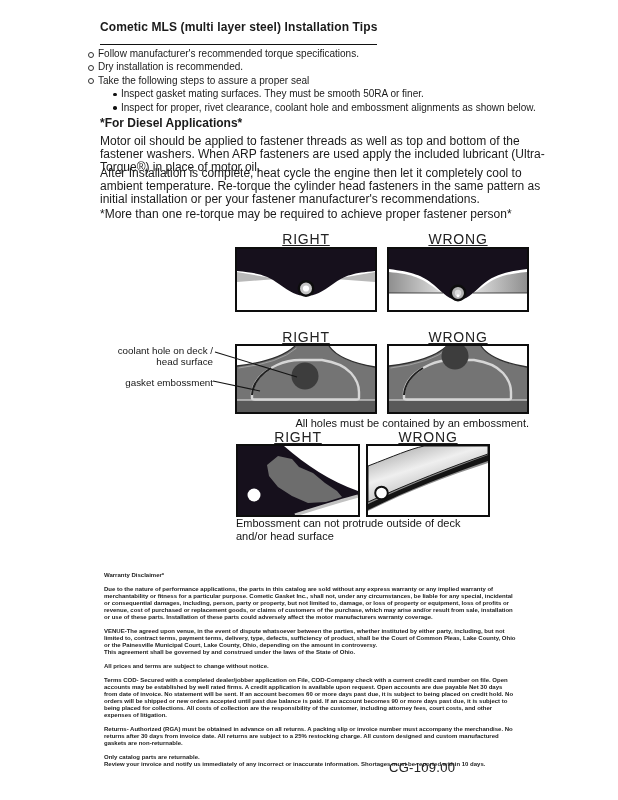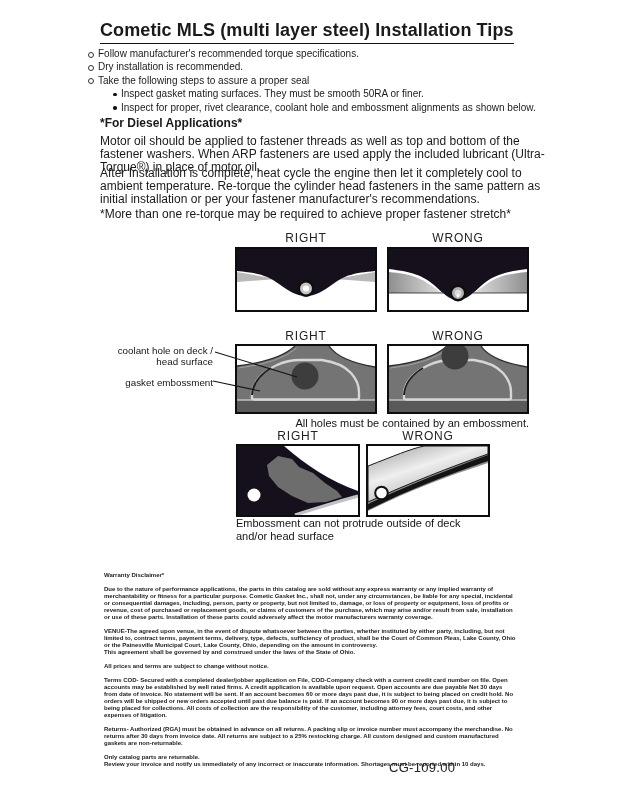--- a/index.html
+++ b/index.html
@@ -2,40 +2,40 @@
 <html><head>
 <meta charset="utf-8">
 <style>
   html,body{margin:0;padding:0;background:#ffffff;}
   .page{
     position:relative;width:618px;height:800px;background:#ffffff;overflow:hidden;
     font-family:"Liberation Sans", sans-serif;color:#1a1a1a;
   }
   
   .title{
-    position:absolute;left:100px;top:20px;font-size:18px;font-weight:700;
-    border-bottom:1.6px solid #111;padding-bottom:2px;letter-spacing:.1px;white-space:nowrap;
+    position:absolute;left:100px;top:20px;font-size:12px;font-weight:700;
+    border-bottom:1.6px solid #111;padding-bottom:10px;letter-spacing:.1px;white-space:nowrap;
   }
   .bullets{position:absolute;left:88px;top:48px;width:470px;font-size:10px;line-height:12.8px;}
   .b-item{position:relative;padding-left:10px;margin-bottom:.6px;}
   .b-item .mk{
     position:absolute;left:0;top:3.6px;width:4px;height:4px;border:1px solid #333;border-radius:50%;
   }
   .sb-item{position:relative;padding-left:33px;margin-bottom:.6px;}
   .sb-item .mk{
     position:absolute;left:25px;top:4.4px;width:3.6px;height:3.6px;background:#111;border-radius:50%;
   }
   
   .diesel-h{position:absolute;left:100px;top:116px;font-size:12px;font-weight:700;}
   .para{position:absolute;left:100px;width:452px;font-size:12px;line-height:13px;}
   .p1{top:135px;}
   .p2{top:167px;}
   .note{top:208px;}
   
-  .flabel{position:absolute;font-size:12px;letter-spacing:.8px;color:#222;text-align:center;width:142px;}
+  .flabel{position:absolute;font-size:14px;letter-spacing:.8px;color:#222;text-align:center;width:142px;text-decoration:underline;}
   .flabel.n3{width:124px;}
   .dbox{position:absolute;border:2px solid #0d0d0d;background:#fff;line-height:0;}
   .dbox svg{display:block;}
   .caption{position:absolute;font-size:11px;line-height:12.5px;color:#151515;}
   .ann{position:absolute;font-size:9.8px;line-height:11px;text-align:right;color:#151515;}
   .overlay{position:absolute;left:0;top:0;pointer-events:none;}
   
   .warranty{position:absolute;left:104px;top:572px;width:413px;font-size:6px;line-height:7px;color:#222;font-weight:700;}
   .warranty .wh{margin:0 0 7px 0;}
   .warranty p{margin:0 0 7px 0;}
@@ -69,21 +69,21 @@
     </div>
     <div class="sb-item">
       <span class="mk"></span>
       <span>Inspect for proper, rivet clearance, coolant hole and embossment alignments as shown below.</span>
     </div>
   </div>
 
   <div class="diesel-h">*For Diesel Applications*</div>
   <div class="para p1">Motor oil should be applied to fastener threads as well as top and bottom of the fastener washers. When ARP fasteners are used apply the included lubricant (Ultra-Torque®) in place of motor oil.</div>
   <div class="para p2">After Installation is complete, heat cycle the engine then let it completely cool to ambient temperature. Re-torque the cylinder head fasteners in the same pattern as initial installation or per your fastener manufacturer's recommendations.</div>
-  <div class="para note">*More than one re-torque may be required to achieve proper fastener stretch*</div>
+  <div class="para note">*More than one re-torque may be required to achieve proper fastener person*</div>
 
   <div class="flabel" style="left:235px;top:231px;">RIGHT</div>
   <div class="flabel" style="left:387px;top:231px;">WRONG</div>
 
   <div class="dbox" style="left:235px;top:247px;">
     <svg width="138" height="61" viewBox="0 0 138 61">
       <rect x="0" y="0" width="138" height="61" fill="#ffffff"></rect>
       <path d="M0,23 L40,30 L0,33 Z" fill="#b9b9b9"></path>
       <path d="M138,23 L98,30 L138,33 Z" fill="#b9b9b9"></path>
       <path d="M0,0 H138 V22 C117,24 108,26 96,35 C85,43 78,47 69,47 C60,47 53,43 42,35 C30,26 21,24 0,22 Z" fill="#16101c"></path>

